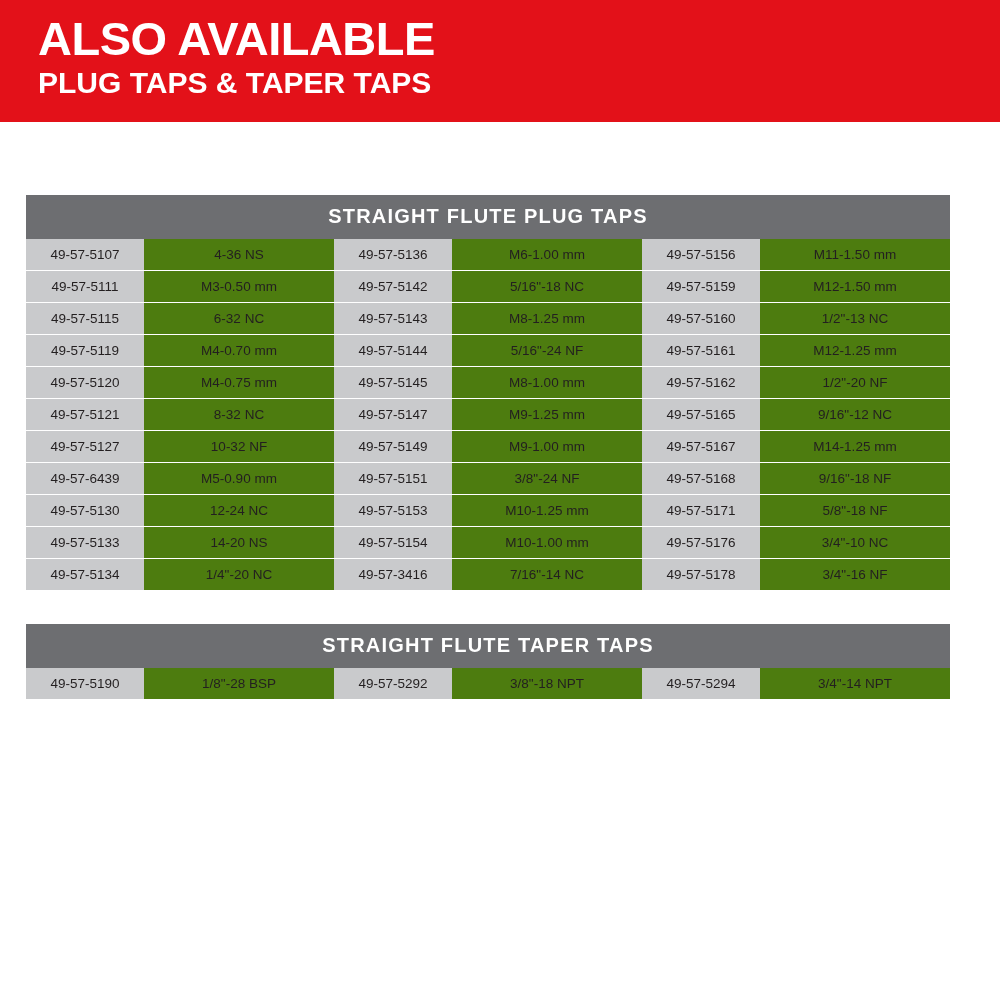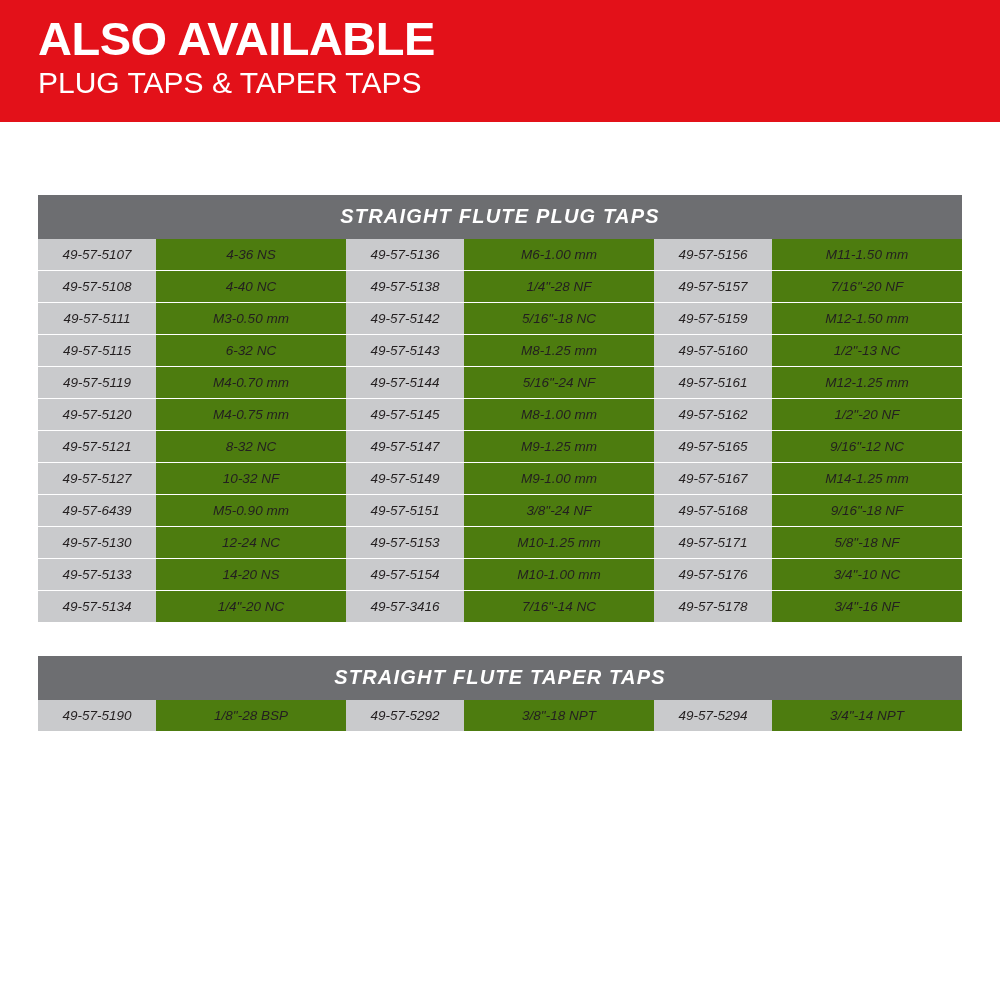--- a/index.html
+++ b/index.html
@@ -29,32 +29,31 @@
   .banner-title {
     color: #ffffff;
     font-weight: bold;
     font-size: 47px;
     line-height: 50px;
     letter-spacing: -0.5px;
     font-family: "Liberation Sans", sans-serif;
   }
   .banner-subtitle {
     color: #ffffff;
-    font-weight: normal;
+    font-weight: bold;
     font-size: 30px;
     line-height: 34px;
     letter-spacing: 0px;
     margin-top: 2px;
     font-family: "Liberation Sans", sans-serif;
   }
   
   .tables-wrap {
-    padding: 0 38px;
+    padding: 0 26px;
     box-sizing: border-box;
-    font-style: italic;
   }
   .table-block {
     width: 924px;
   }
   .table-block.first { margin-top: 73px; }
   .table-block.second { margin-top: 34px; }
 
   .table-header {
     background: #6d6e71;
     color: #ffffff;
@@ -106,28 +105,20 @@
         <tbody>
           <tr>
             <td class="sku">49-57-5107</td>
             <td class="desc">4-36 NS</td>
             <td class="sku">49-57-5136</td>
             <td class="desc">M6-1.00 mm</td>
             <td class="sku">49-57-5156</td>
             <td class="desc">M11-1.50 mm</td>
           </tr>
           <tr>
-            <td class="sku">49-57-5108</td>
-            <td class="desc">4-40 NC</td>
-            <td class="sku">49-57-5138</td>
-            <td class="desc">1/4"-28 NF</td>
-            <td class="sku">49-57-5157</td>
-            <td class="desc">7/16"-20 NF</td>
-          </tr>
-          <tr>
             <td class="sku">49-57-5111</td>
             <td class="desc">M3-0.50 mm</td>
             <td class="sku">49-57-5142</td>
             <td class="desc">5/16"-18 NC</td>
             <td class="sku">49-57-5159</td>
             <td class="desc">M12-1.50 mm</td>
           </tr>
           <tr>
             <td class="sku">49-57-5115</td>
             <td class="desc">6-32 NC</td>

